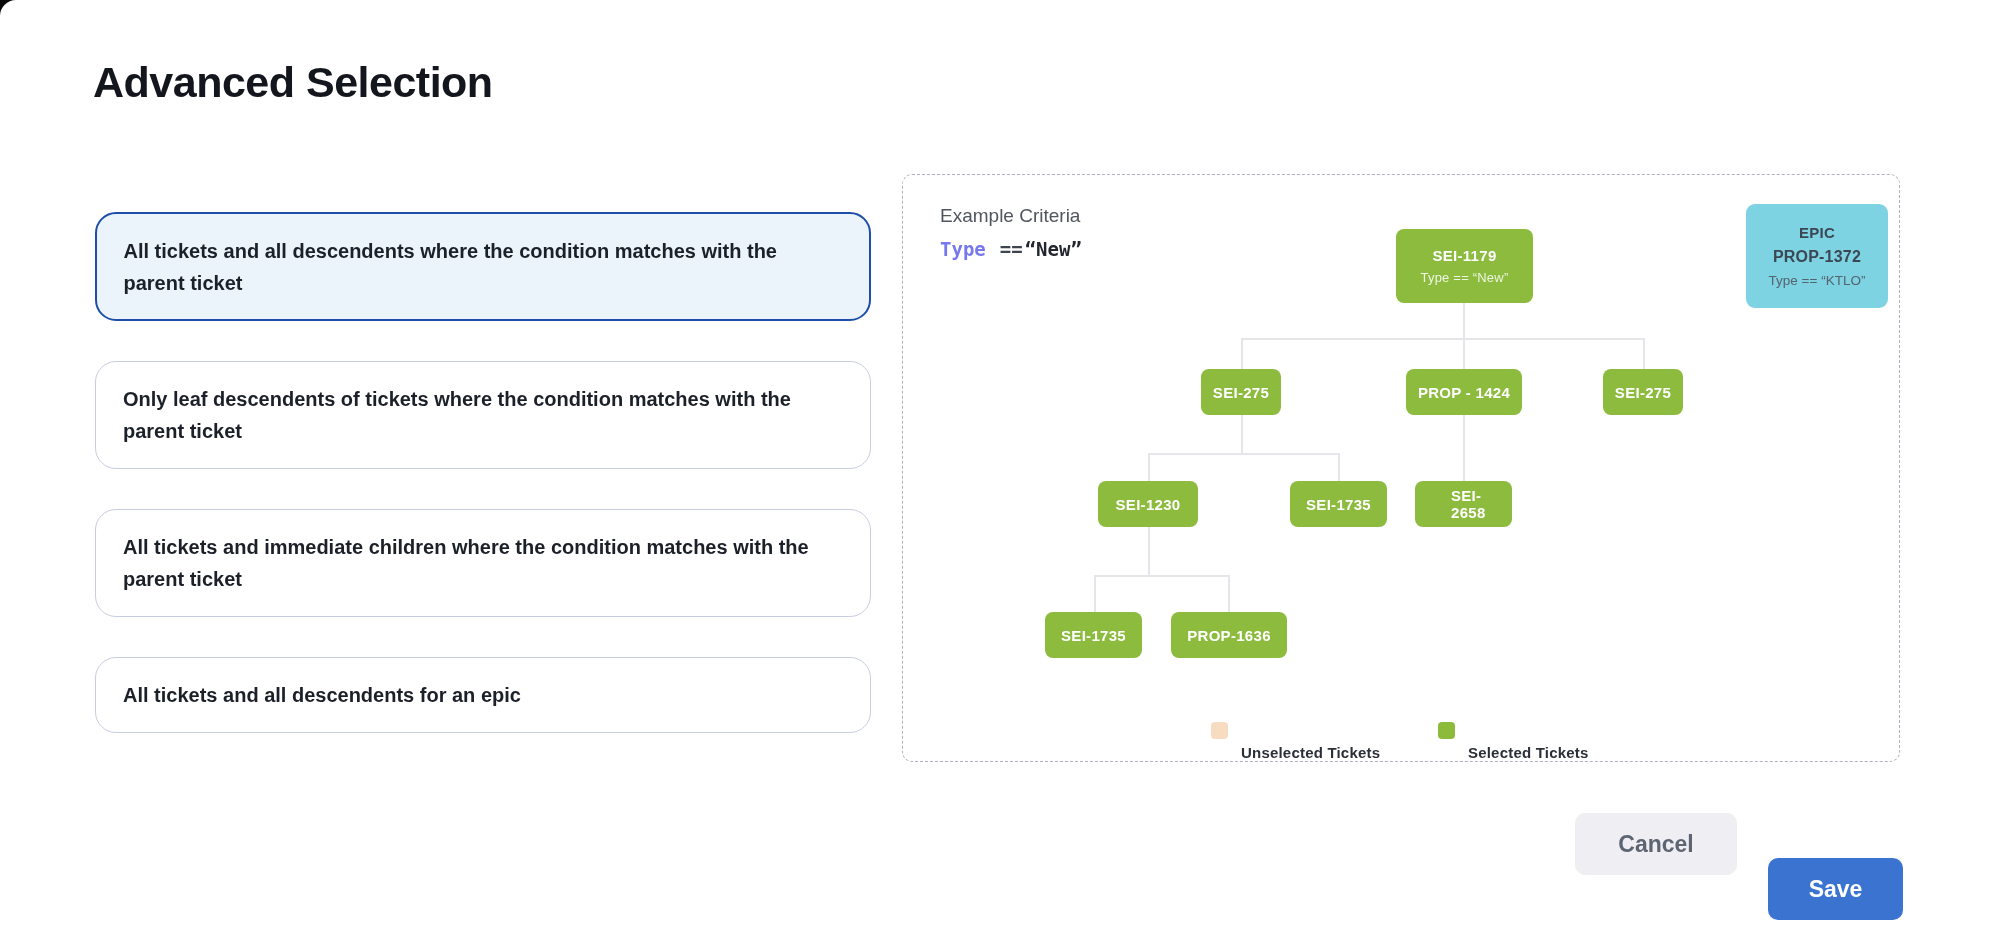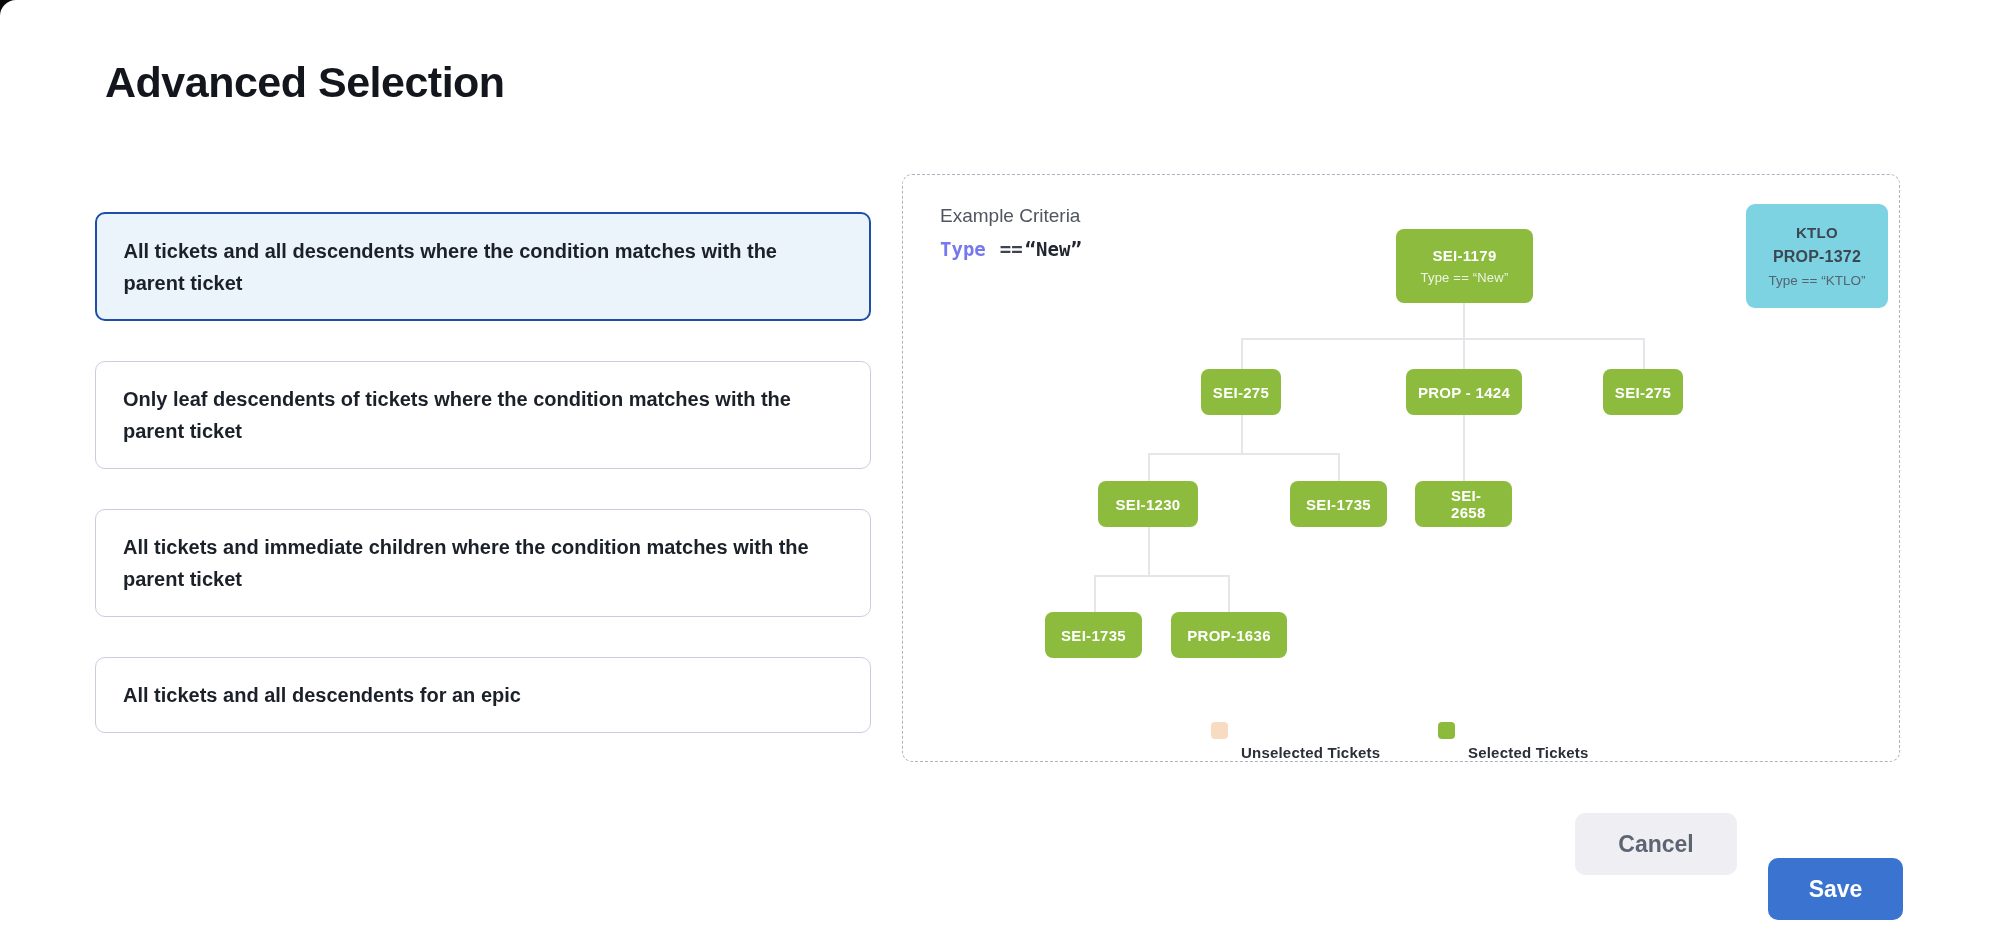--- a/index.html
+++ b/index.html
@@ -7,33 +7,33 @@
     position:relative;
     width:1990px;height:928px;
     background:#ffffff;
     border-top-left-radius:16px;
     overflow:hidden;
     font-family:"Liberation Sans", sans-serif;
     color:#1b2029;
   }
   
   .page-title{
-    position:absolute;left:105px;top:58px;
+    position:absolute;left:93px;top:58px;
     font-size:43px;font-weight:bold;letter-spacing:-0.5px;color:#13161c;
     margin:0;
   }
   
   .options{
     position:absolute;left:95px;top:212px;width:776px;
     display:flex;flex-direction:column;gap:40px;
   }
   .option-card{
     box-sizing:border-box;
     border:1.5px solid #c9cde0;
-    border-radius:10px;
+    border-radius:21px;
     background:#ffffff;
     padding:21px 27px;
     font-size:20px;font-weight:bold;color:#1b2029;
     line-height:32px;
     cursor:pointer;
   }
   .option-card.selected{
     border:2px solid #1d4fa8;
     background:#ebf4fb;
     padding:20.5px 26.5px;
@@ -147,21 +147,21 @@
     </div>
   </div>
 
   <div class="preview-panel">
 
     <div class="criteria-header">Example Criteria</div>
 
     <div class="criteria-line"><span class="tok-field">Type</span><span class="tok-op">==</span><span class="tok-val">“New”</span></div>
 
     <div class="epic-card">
-      <div class="epic-type">KTLO</div>
+      <div class="epic-type">EPIC</div>
       <div class="epic-id">PROP-1372</div>
       <div class="epic-cond">Type == “KTLO”</div>
     </div>
 
     <div class="vline c-root-down"></div>
     <div class="hline c-h1"></div>
     <div class="vline c-d1"></div>
     <div class="vline c-d2"></div>
     <div class="vline c-d3"></div>
     <div class="vline c-l2a-down"></div>

